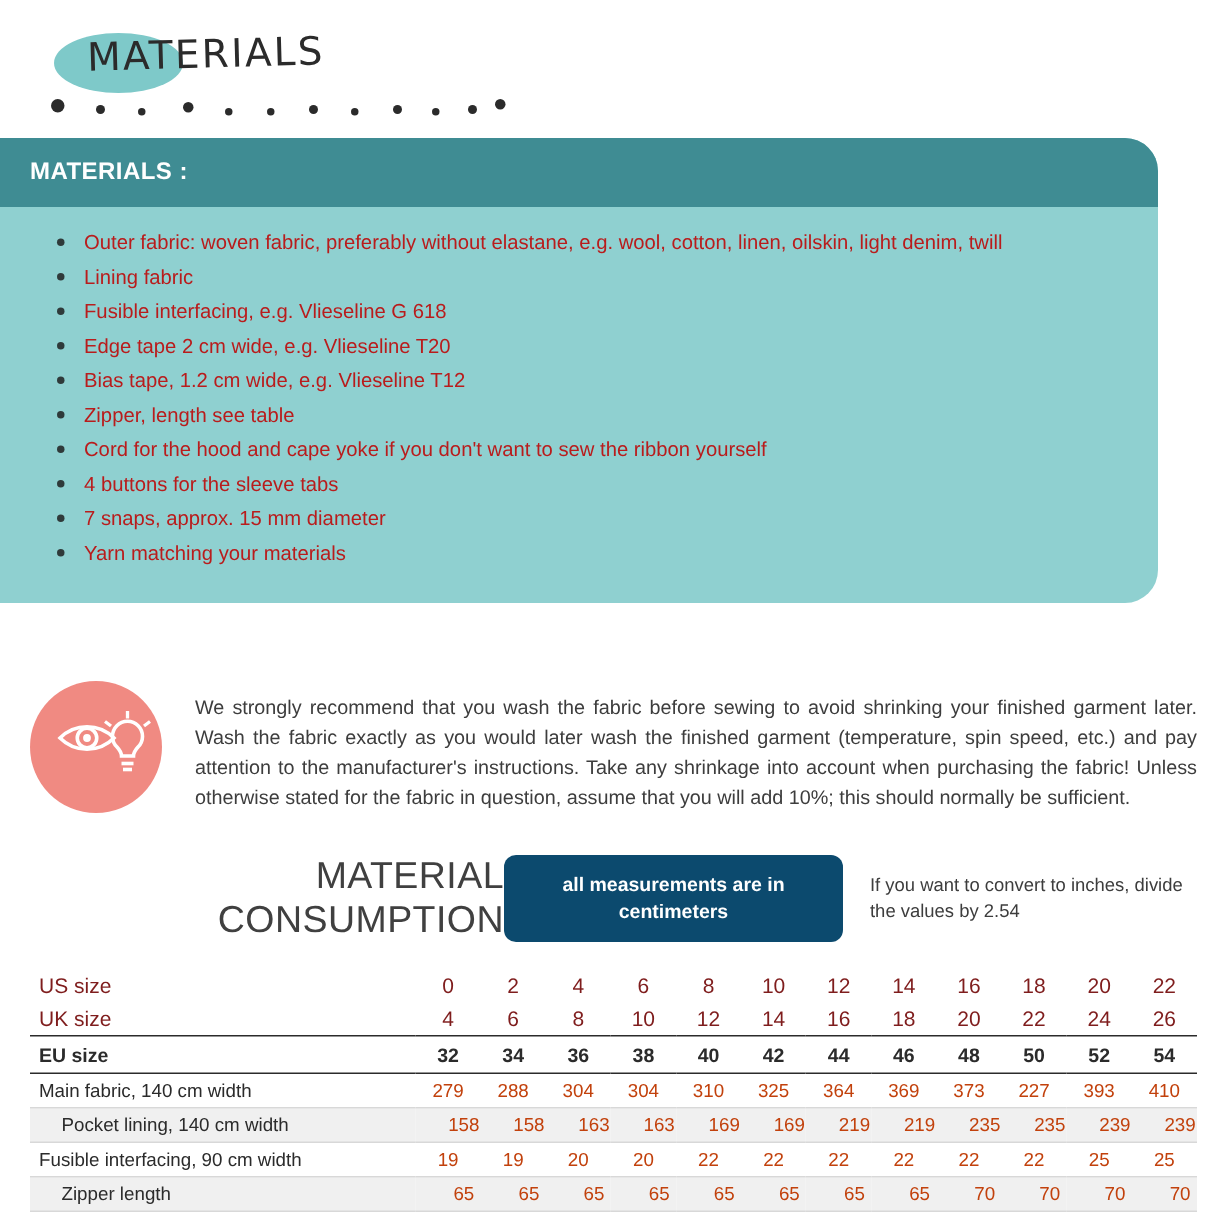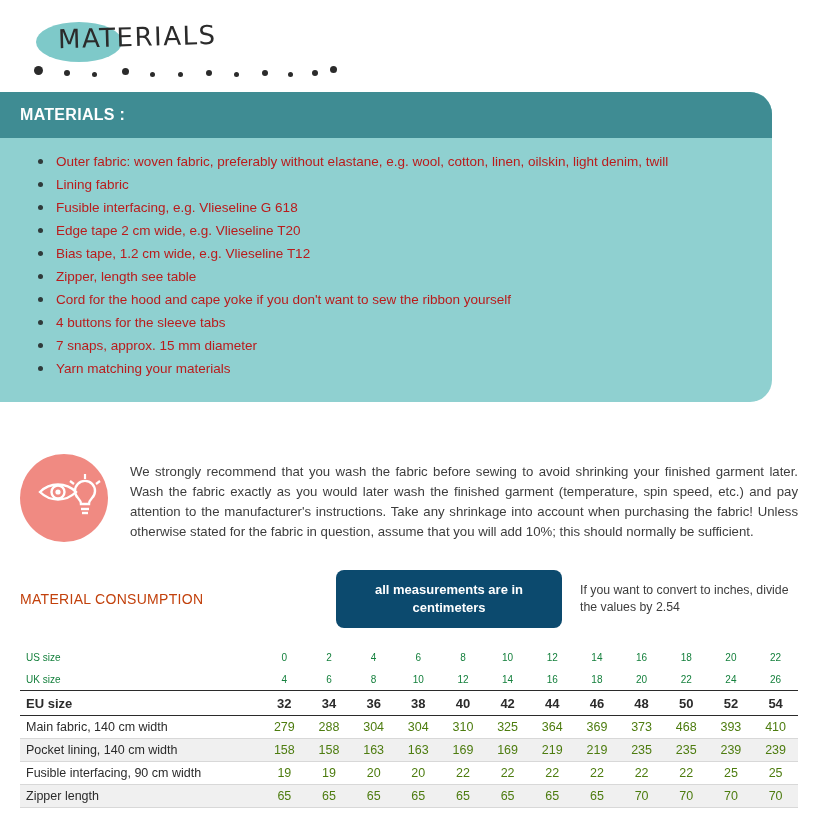--- a/index.html
+++ b/index.html
@@ -137,24 +137,25 @@
 
   
   .consumption {
     padding: 22px 22px 0 20px;
   }
   .cons-head {
     display: flex;
     align-items: center;
   }
   .cons-title {
-    font-size: 14px;
-    color: #c2410c;
+    font-size: 25px;
+    color: #404040;
     letter-spacing: 0.3px;
     flex: 0 0 316px;
+    text-align: right;
   }
   .cons-badge {
     background: #0c4a6e;
     color: #fff;
     font-size: 13px;
     font-weight: bold;
     text-align: center;
     line-height: 18px;
     border-radius: 8px;
     padding: 11px 18px;
@@ -179,39 +180,40 @@
     padding: 0;
     text-align: center;
     font-weight: normal;
   }
   table.sizes .lbl {
     text-align: left;
     padding-left: 6px;
     width: 236px;
   }
   tr.usuk td {
-    color: #15803d;
+    color: #7f1d1d;
     height: 22px;
-    font-size: 10px;
+    font-size: 14px;
   }
   tr.eu td {
     font-weight: bold;
     color: #2b2b2b;
     height: 24px;
     border-top: 1.5px solid #2b2b2b;
     border-bottom: 1.5px solid #2b2b2b;
     font-size: 13px;
   }
   tr.data td {
     height: 22px;
-    color: #4d7c0f;
+    color: #c2410c;
     border-bottom: 1px solid #d8d8d8;
   }
   tr.data.alt td {
     background: #f0f0f0;
+    padding-left: 21px;
   }
   tr.data td.lbl {
     color: #2b2b2b;
   }
 </style>
 </head>
 <body>
 
 <div class="page">
 
@@ -328,21 +330,21 @@
           <td class="lbl">Main fabric, 140 cm width</td>
           <td>279</td>
           <td>288</td>
           <td>304</td>
           <td>304</td>
           <td>310</td>
           <td>325</td>
           <td>364</td>
           <td>369</td>
           <td>373</td>
-          <td>468</td>
+          <td>227</td>
           <td>393</td>
           <td>410</td>
         </tr>
         <tr class="data alt">
           <td class="lbl">Pocket lining, 140 cm width</td>
           <td>158</td>
           <td>158</td>
           <td>163</td>
           <td>163</td>
           <td>169</td>

